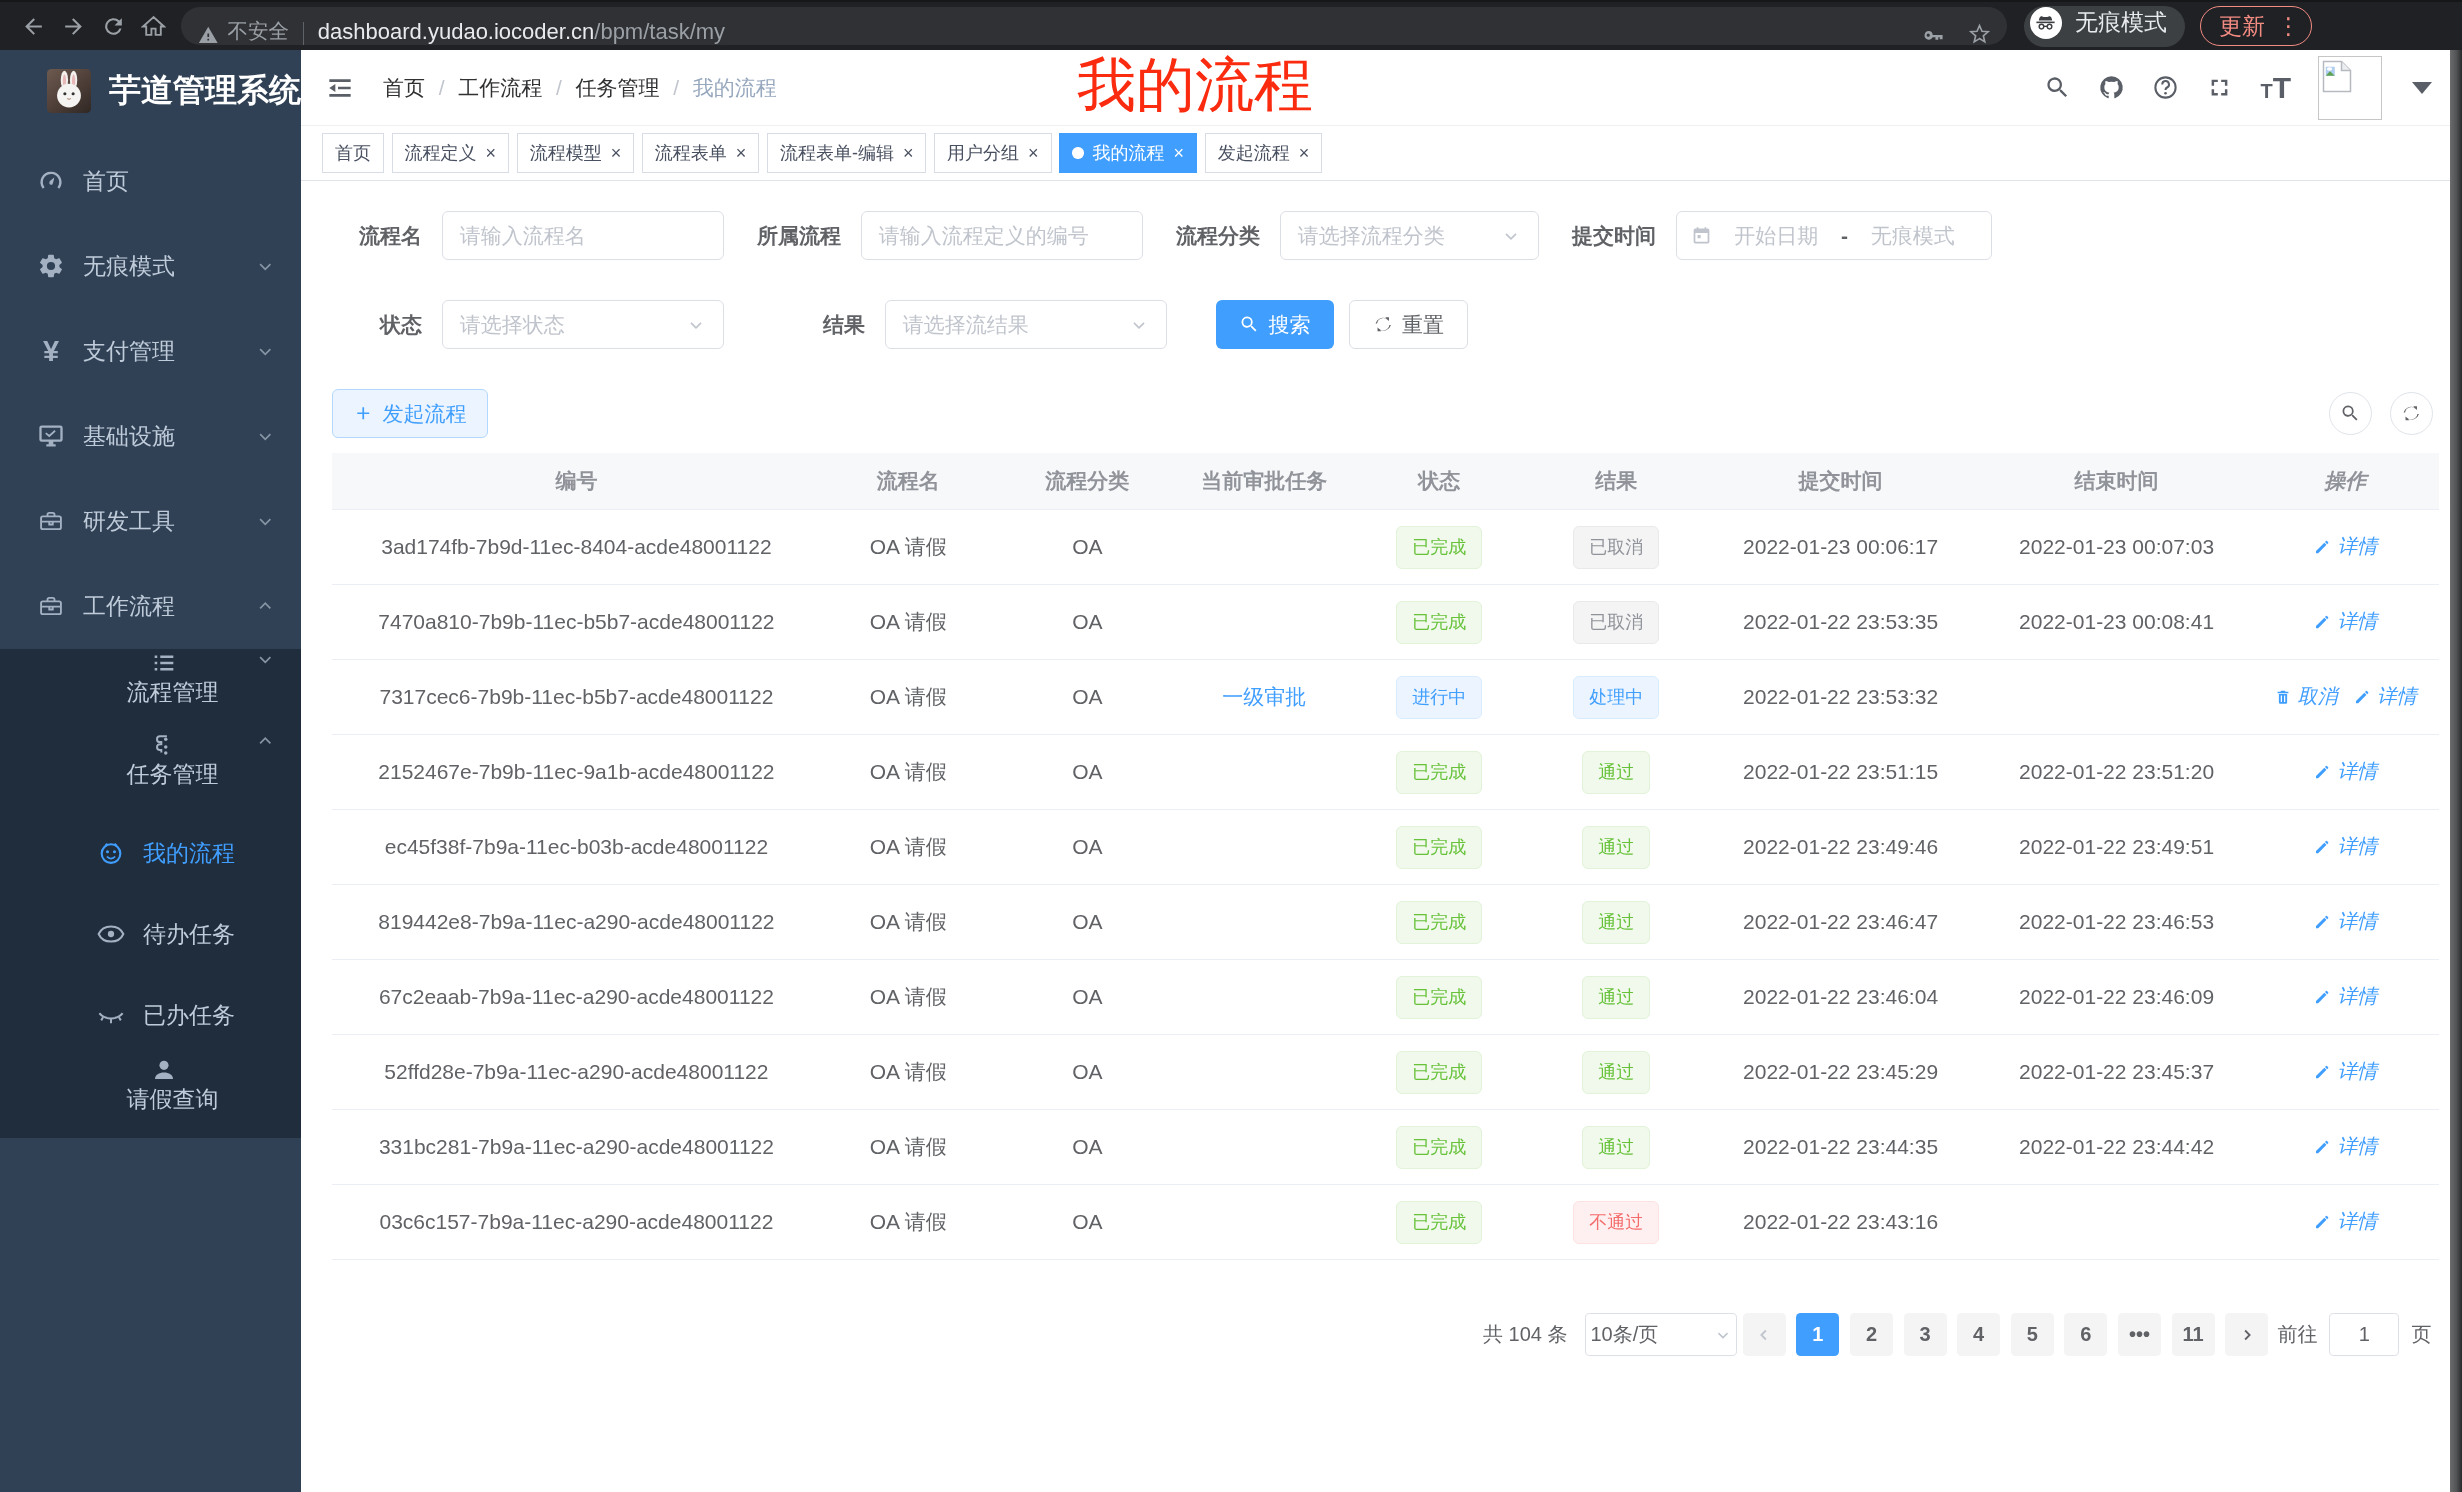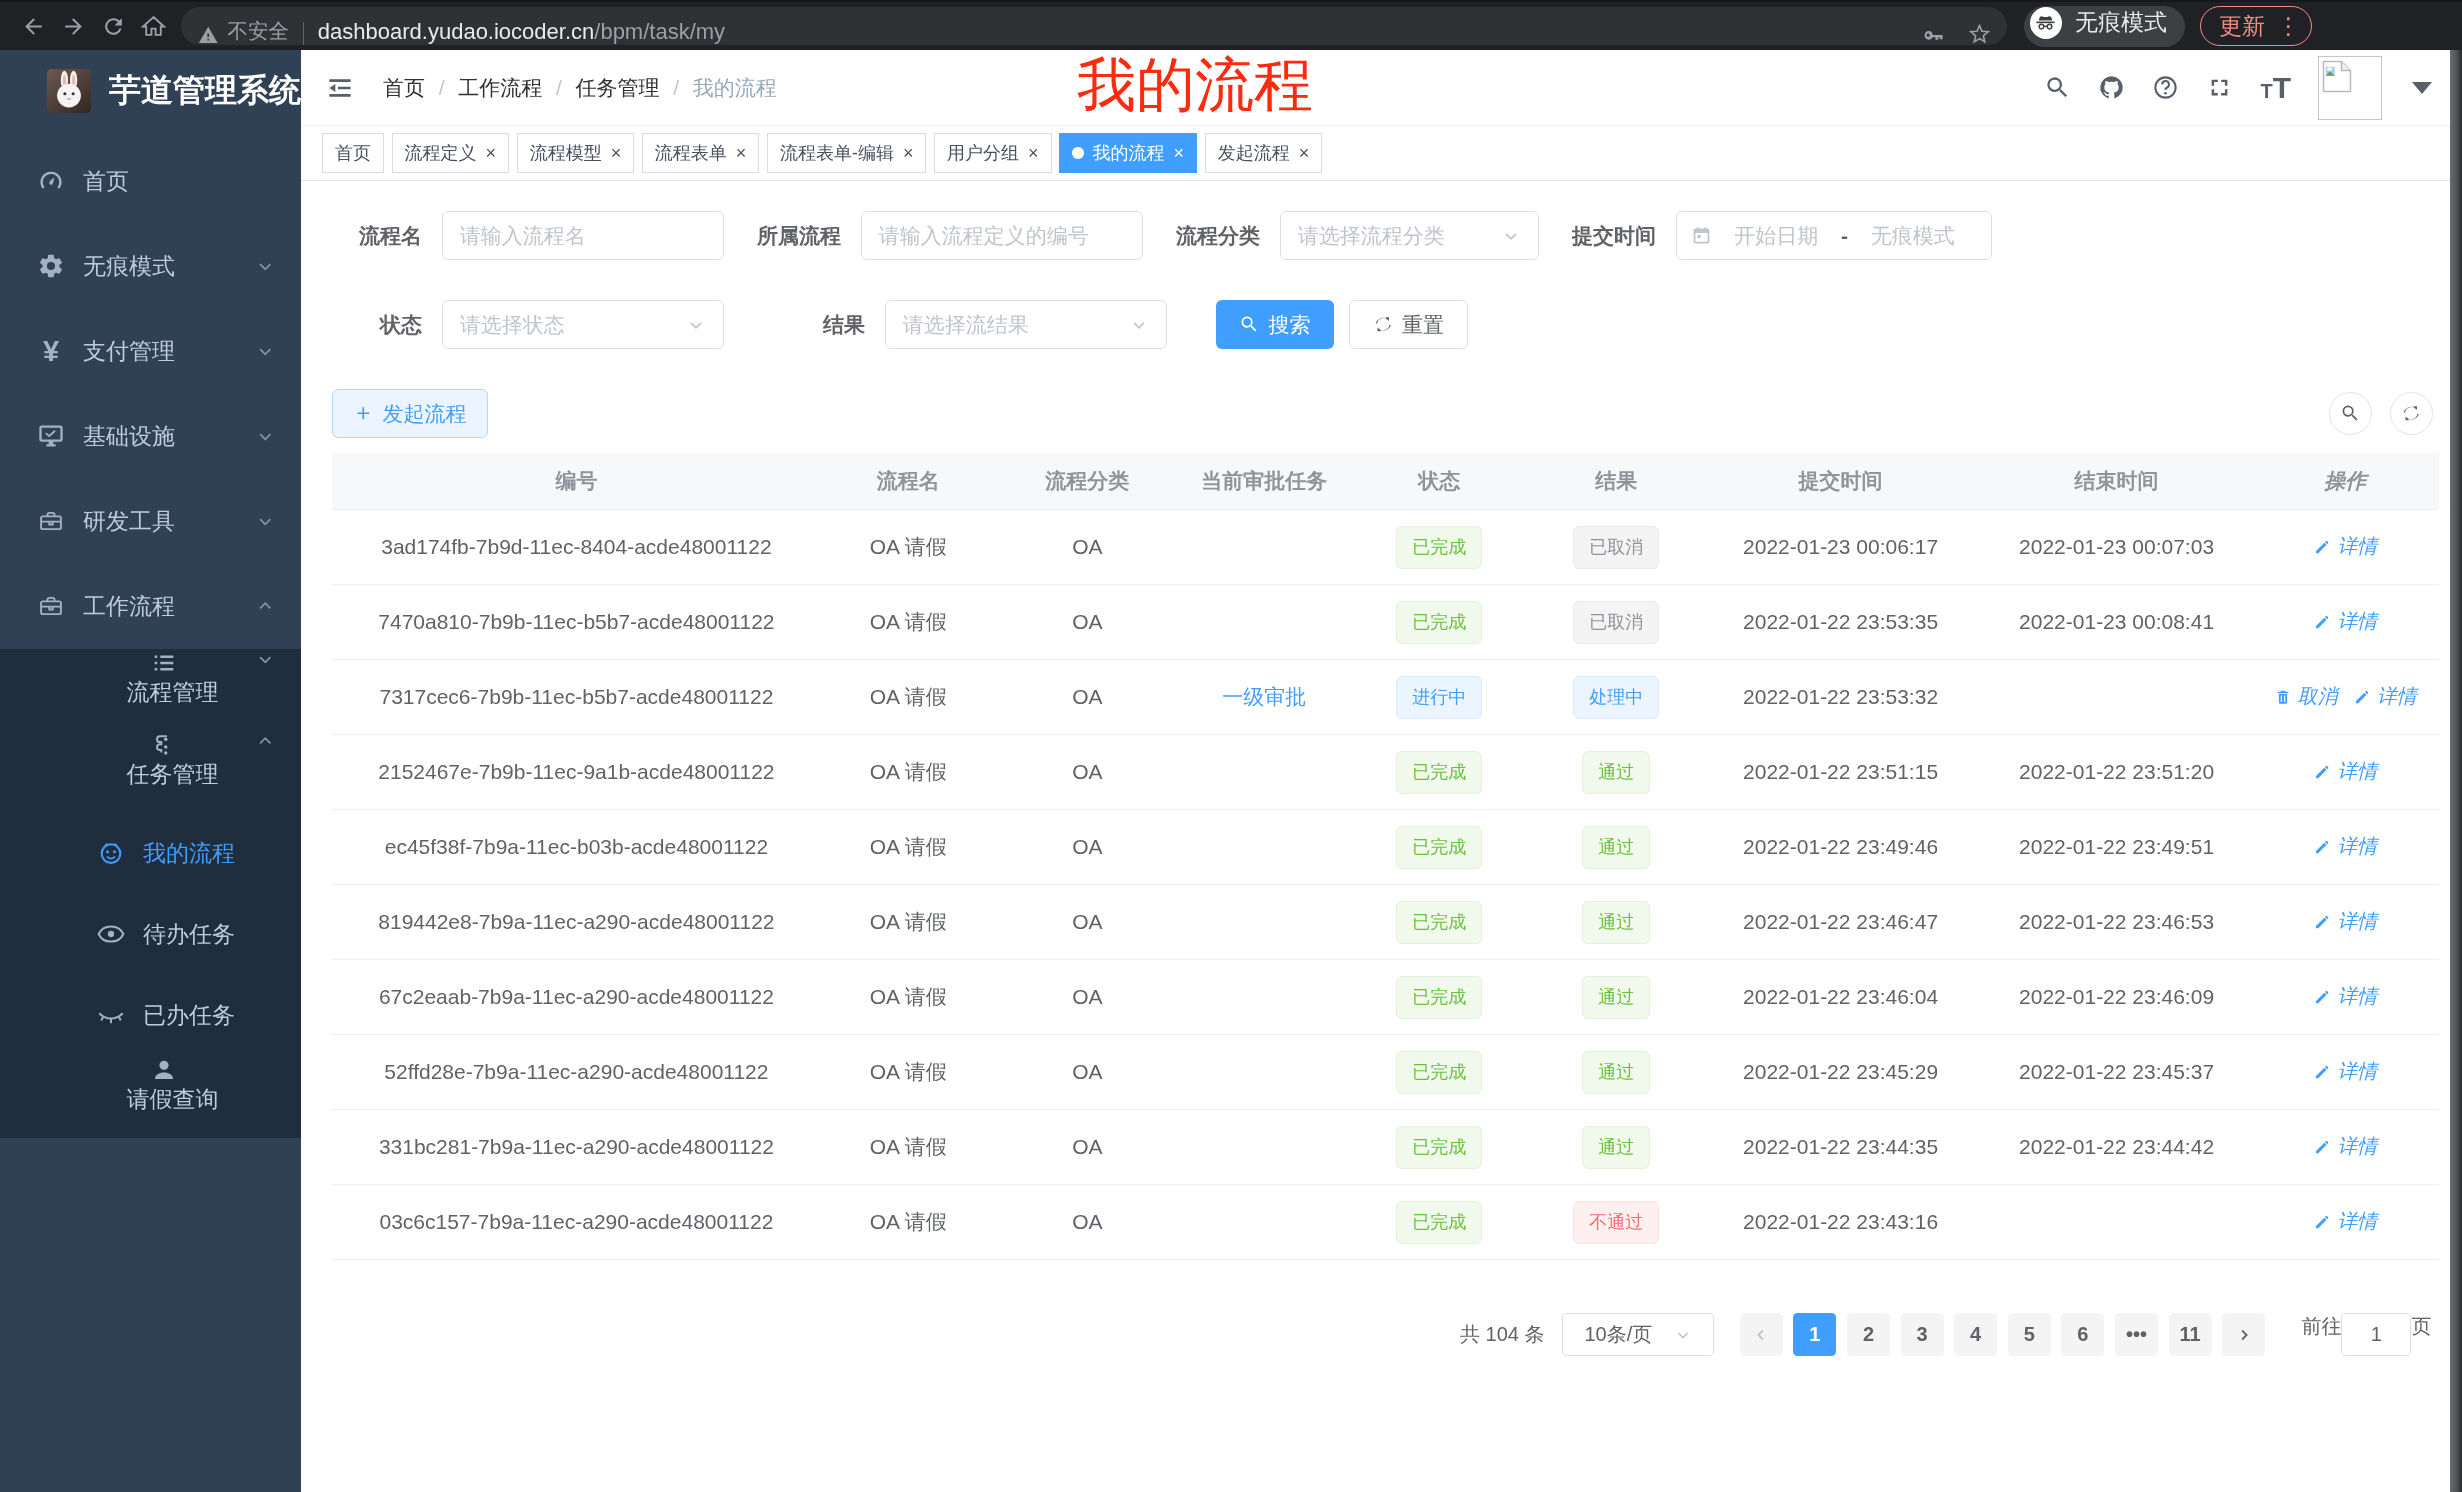--- a/index.html
+++ b/index.html
@@ -114,29 +114,29 @@
   .tag-danger  { background:#fef0f0; border-color:#fde2e2; color:#f56c6c; }
   .task-link { color:#409eff; cursor:pointer; }
   .act-link { color:#409eff; font-size:20px; display:inline-flex; align-items:center; gap:6px; cursor:pointer; margin:0 7.6px; white-space:nowrap; }
   .act-link .icn { width:18px; height:18px; }
 
   
   .pagination { display:flex; align-items:center; justify-content:flex-end; margin-top:53px; padding-right:7.6px;
     font-size:20px; color:#606266; }
   .p-total { margin-right:18px; }
   .p-size { width:152px; height:43px; border:1.5px solid #dcdfe6; border-radius:4.6px; display:flex; align-items:center;
-    justify-content:space-between; padding:0 21px; margin-right:20px; cursor:pointer; }
+    justify-content:space-between; padding:0 4px; cursor:pointer; }
   .p-size .caret-i { width:18px; height:18px; color:#c0c4cc; }
   .pbtn { min-width:43px; height:43px; border-radius:4.6px; background:#f4f4f5; display:flex; align-items:center;
     justify-content:center; font-weight:700; margin:0 5.3px; padding:0 6px; cursor:pointer; }
   .pbtn .icn { width:18px; height:18px; }
   .pbtn.prev { color:#c0c4cc; }
   .pbtn.next { color:#606266; }
   .pbtn.active { background:#409eff; color:#fff; }
-  .p-goto { display:flex; align-items:flex-start; gap:0; margin-left:31px; }
+  .p-goto { display:flex; align-items:center; gap:12px; margin-left:4px; }
   .goto-input { width:70px; height:43px; border:1.5px solid #dcdfe6; border-radius:4.6px; text-align:center; line-height:40px; color:#606266; }
 
   .window-edge { position:absolute; top:50px; right:0; bottom:0; width:12px;
     background:linear-gradient(to right,#6b6c6e 0%,#515254 55%,#28292b 100%); }
 </style>
 </head>
 <body>
 
 <div class="browser-bar">
   <div class="b-btn">

